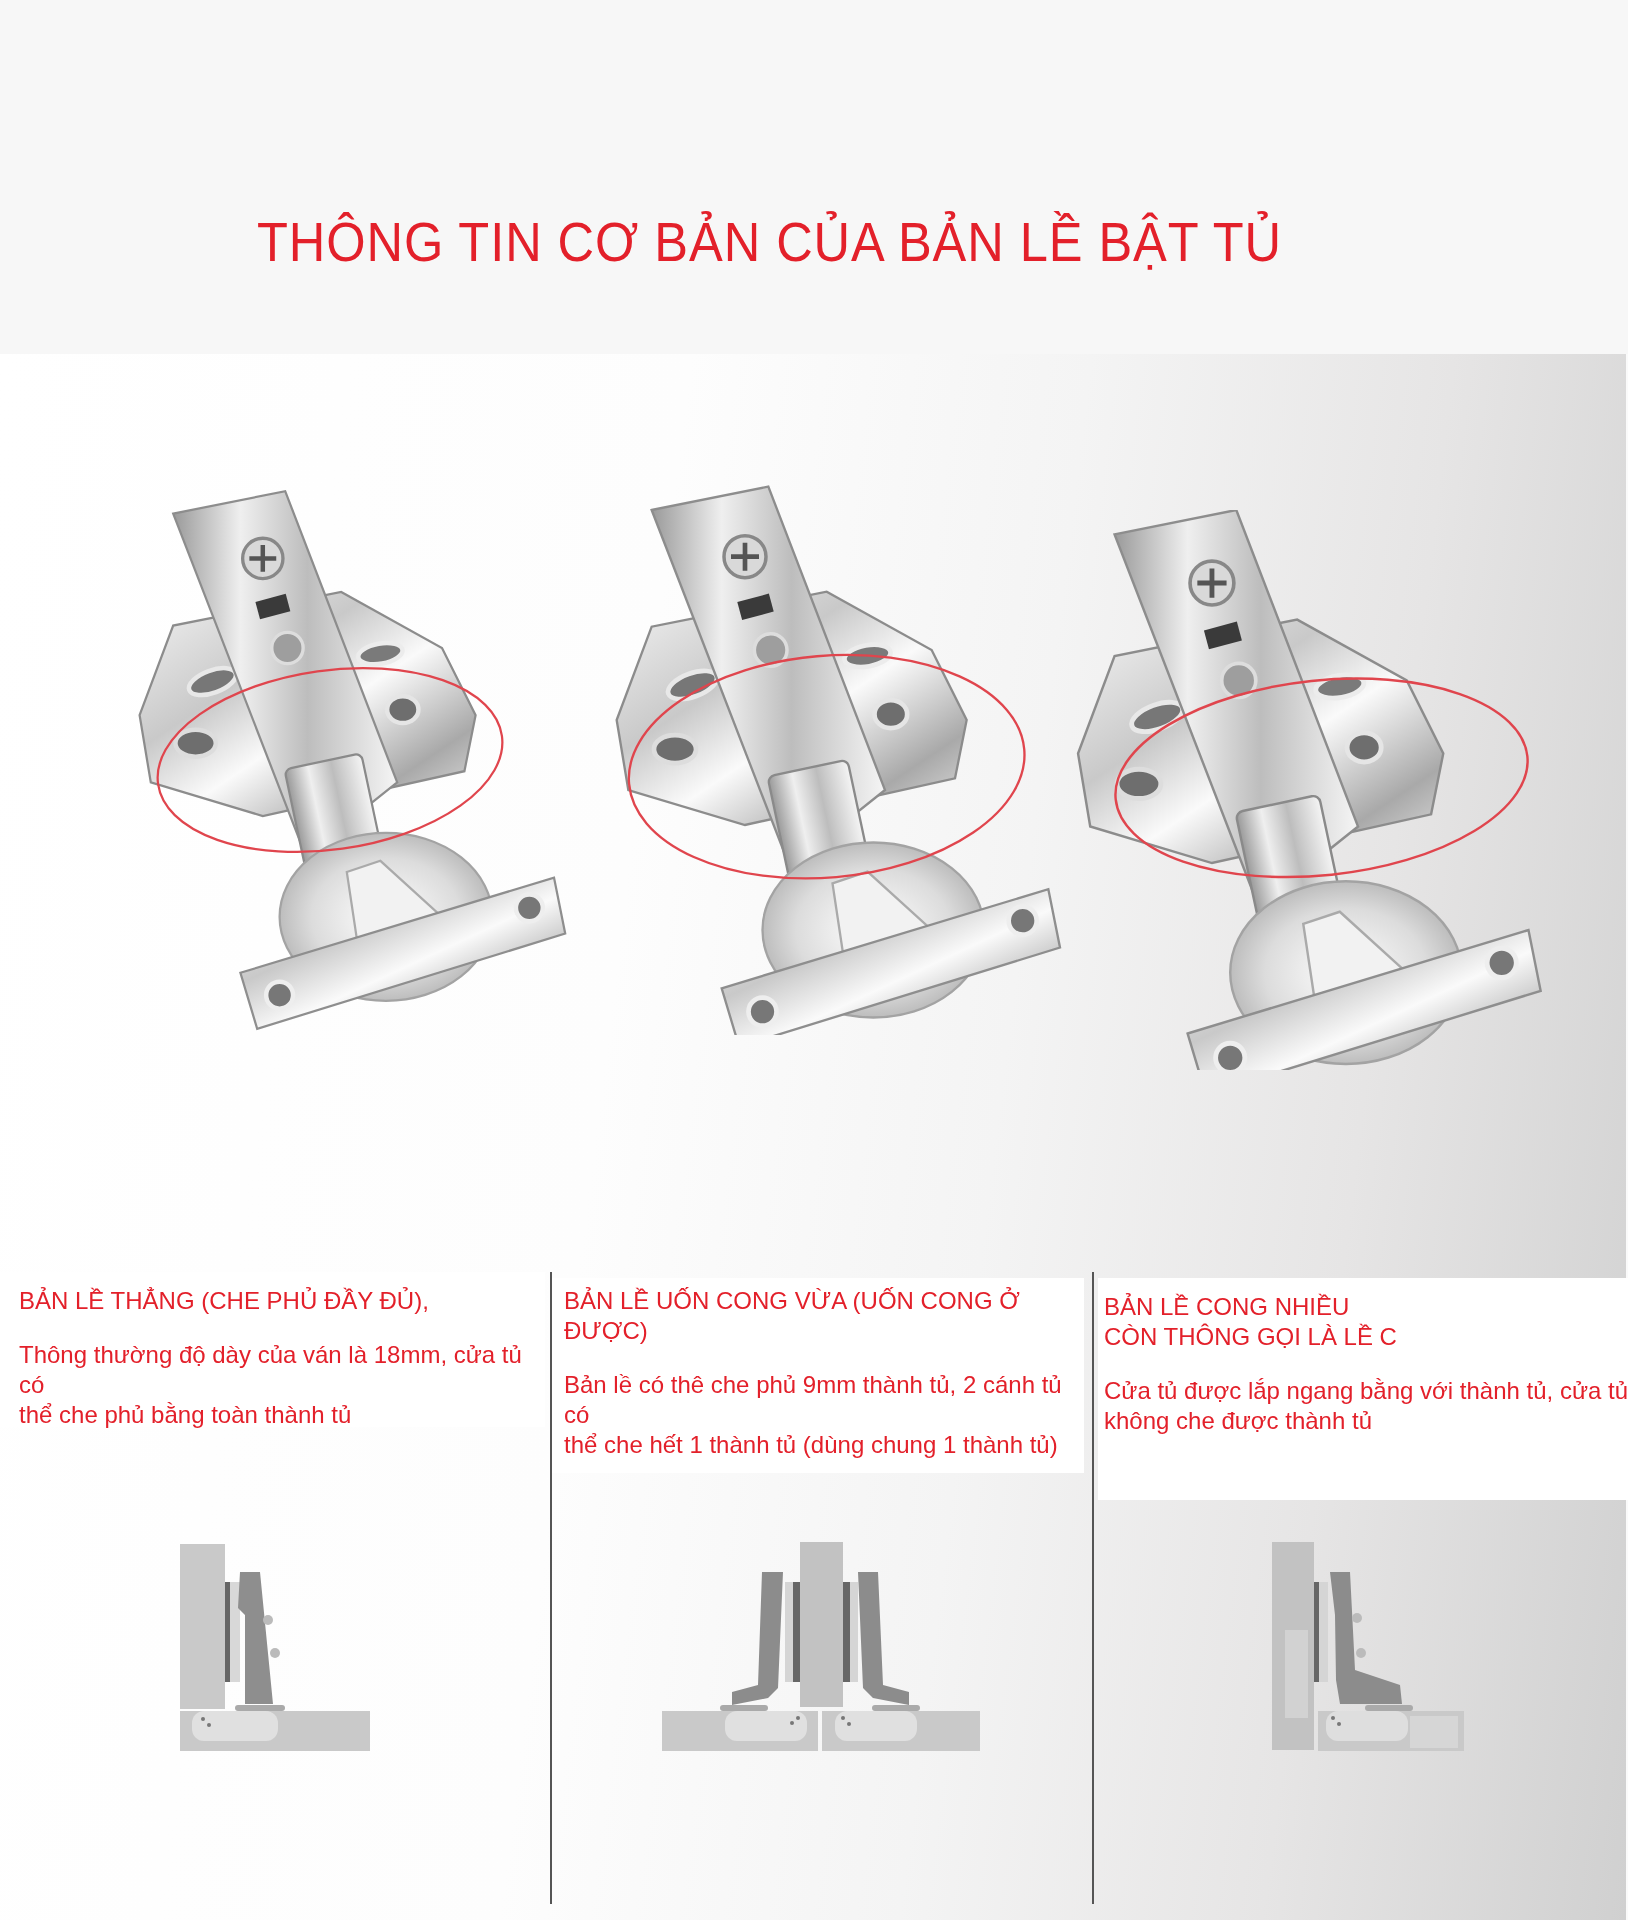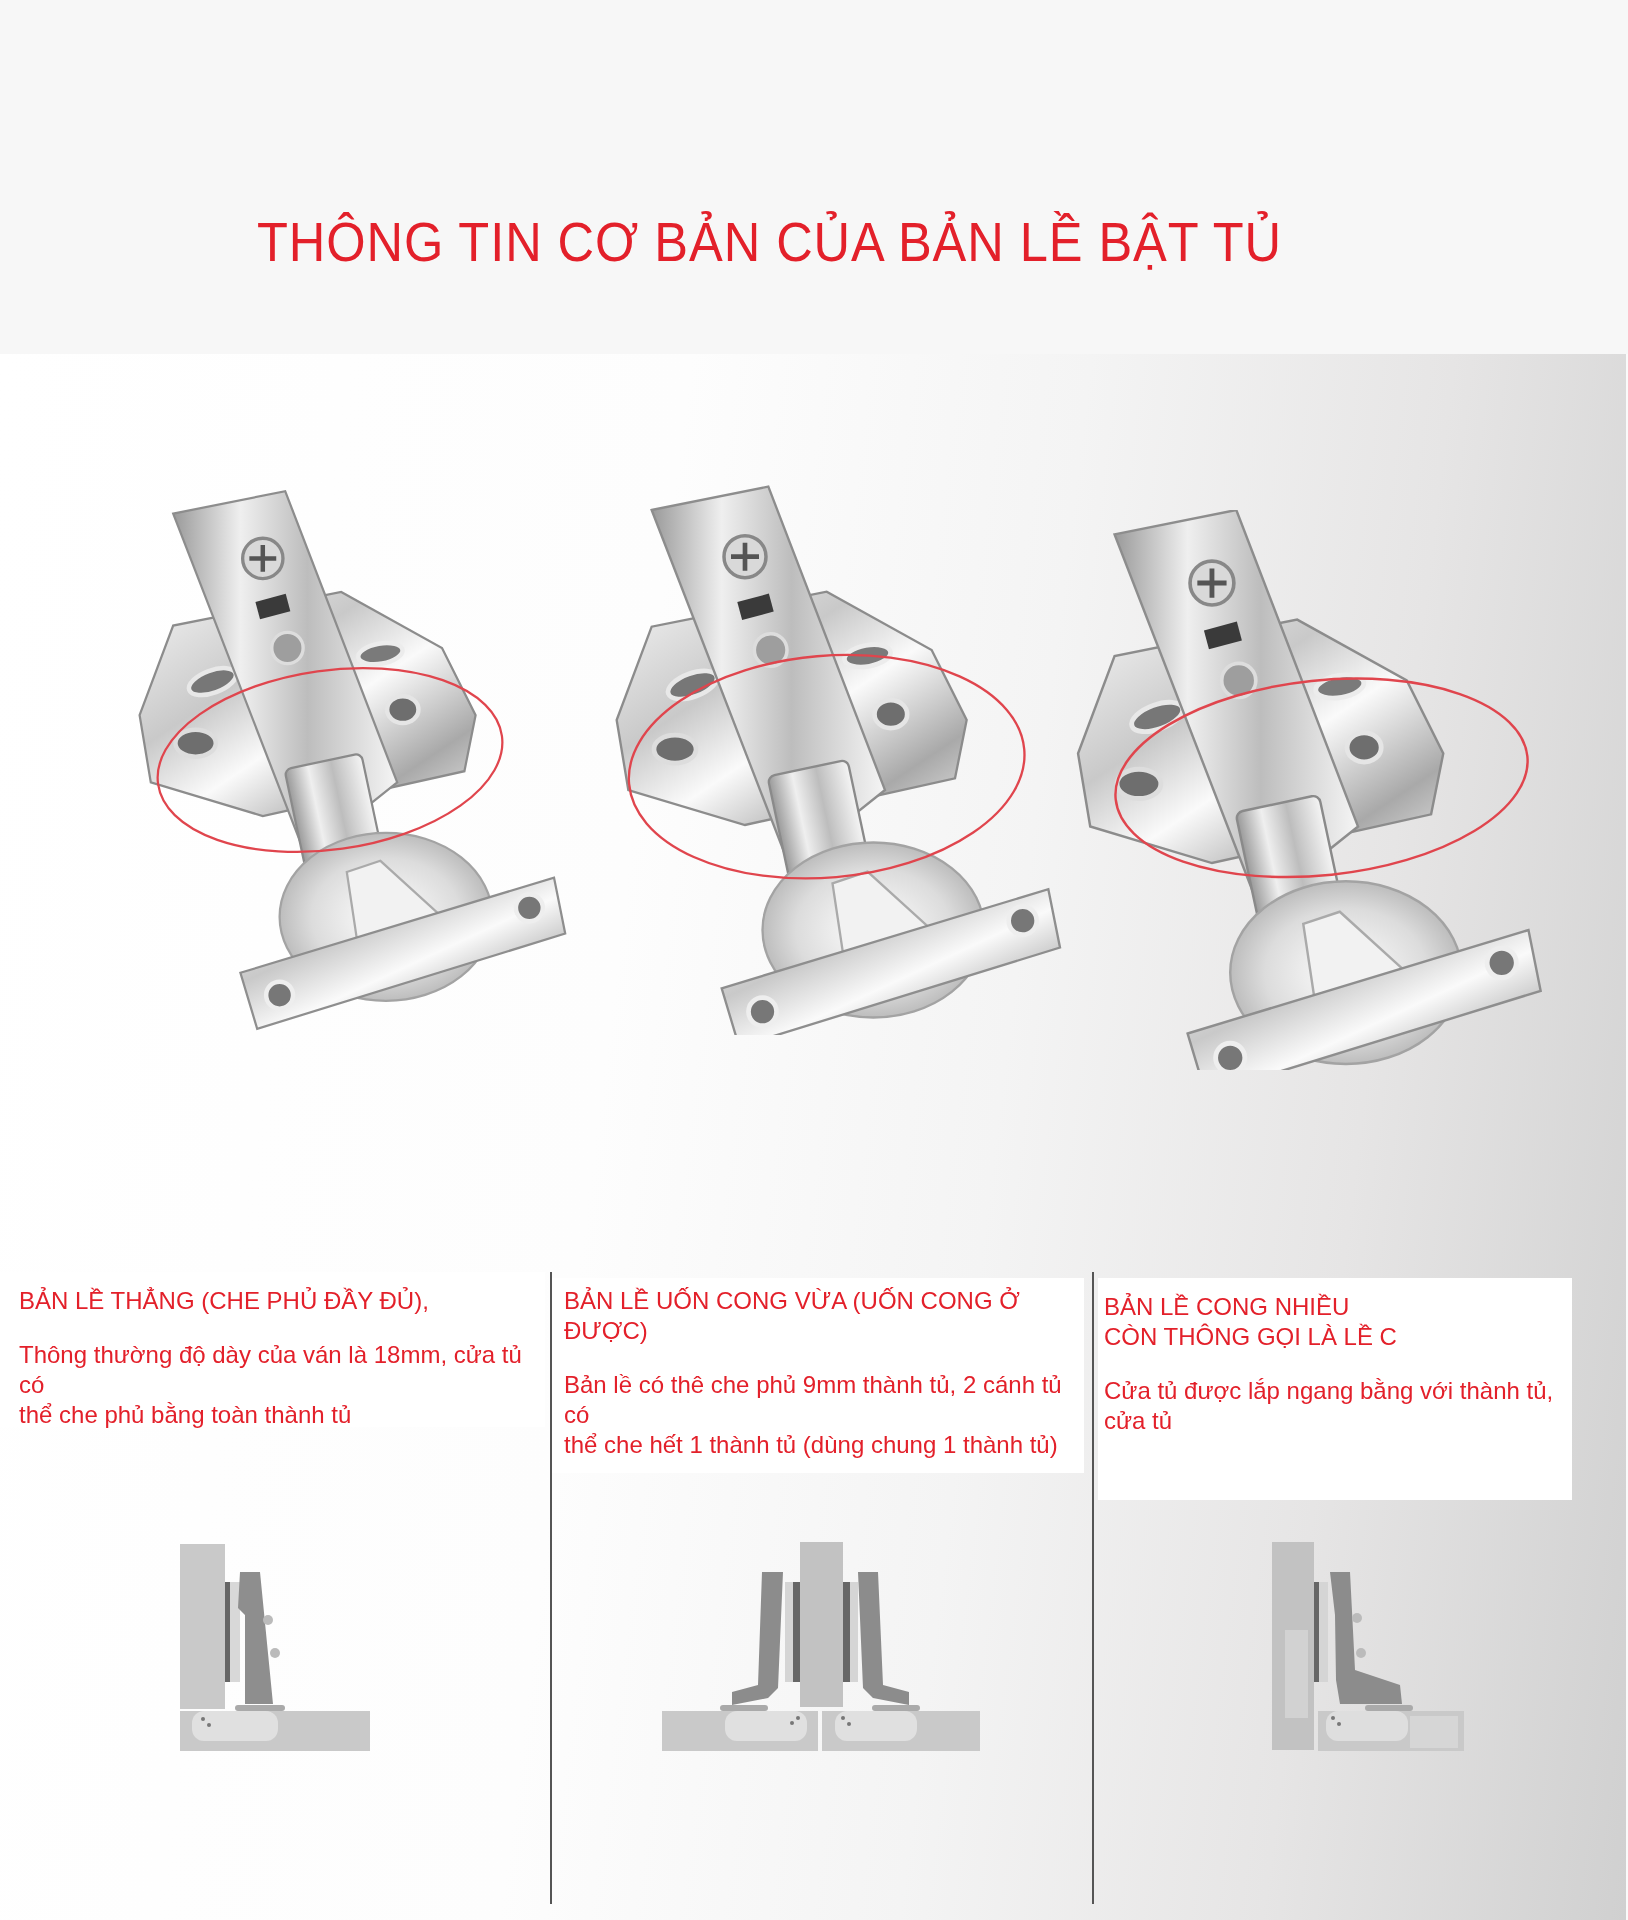--- a/index.html
+++ b/index.html
@@ -121,24 +121,25 @@
 <div class="divider" style="left:550px; top:1272px; height:632px;"></div>
 
 <div class="textbox" style="left:552px; top:1278px; width:532px; height:195px; padding:8px 0 0 12px;">
   <span class="t-title">BẢN LỀ UỐN CONG VỪA (UỐN CONG Ở ĐƯỢC)</span>
   <span class="t-body">Bản lề có thê che phủ 9mm thành tủ, 2 cánh tủ có</span>
   <span class="t-title">thể che hết 1 thành tủ (dùng chung 1 thành tủ)</span>
 </div>
 
 <div class="divider" style="left:1092px; top:1272px; height:632px;"></div>
 
-<div class="textbox" style="left:1098px; top:1278px; width:474px; height:222px; padding:14px 0 0 6px;">
+<div class="textbox" style="left:1098px; top:1278px; width:530px; height:222px; padding:14px 0 0 6px;">
   <span class="t-title">BẢN LỀ CONG NHIỀU</span>
   <span class="t-title">CÒN THÔNG GỌI LÀ LỀ C</span>
   <span class="t-body">Cửa tủ được lắp ngang bằng với thành tủ, cửa tủ</span>
+  <span class="t-title">không che được thành tủ</span>
 </div>
 
 <div class="diagram" style="left:160px; top:1520px;">
   <svg width="230" height="240" viewBox="0 0 230 240">
     <rect x="20" y="24" width="45" height="165" fill="#c9c9c9"></rect>
     <rect x="65" y="62" width="5" height="100" fill="#666"></rect>
     <rect x="70" y="62" width="10" height="100" fill="#d8d8d8"></rect>
     <path d="M80 52 L100 52 L113 184 L85 184 L85 95 L78 88 Z" fill="#8e8e8e"></path>
     <circle cx="108" cy="100" r="5" fill="#bbb"></circle>
       <circle cx="115" cy="133" r="5" fill="#bbb"></circle>

